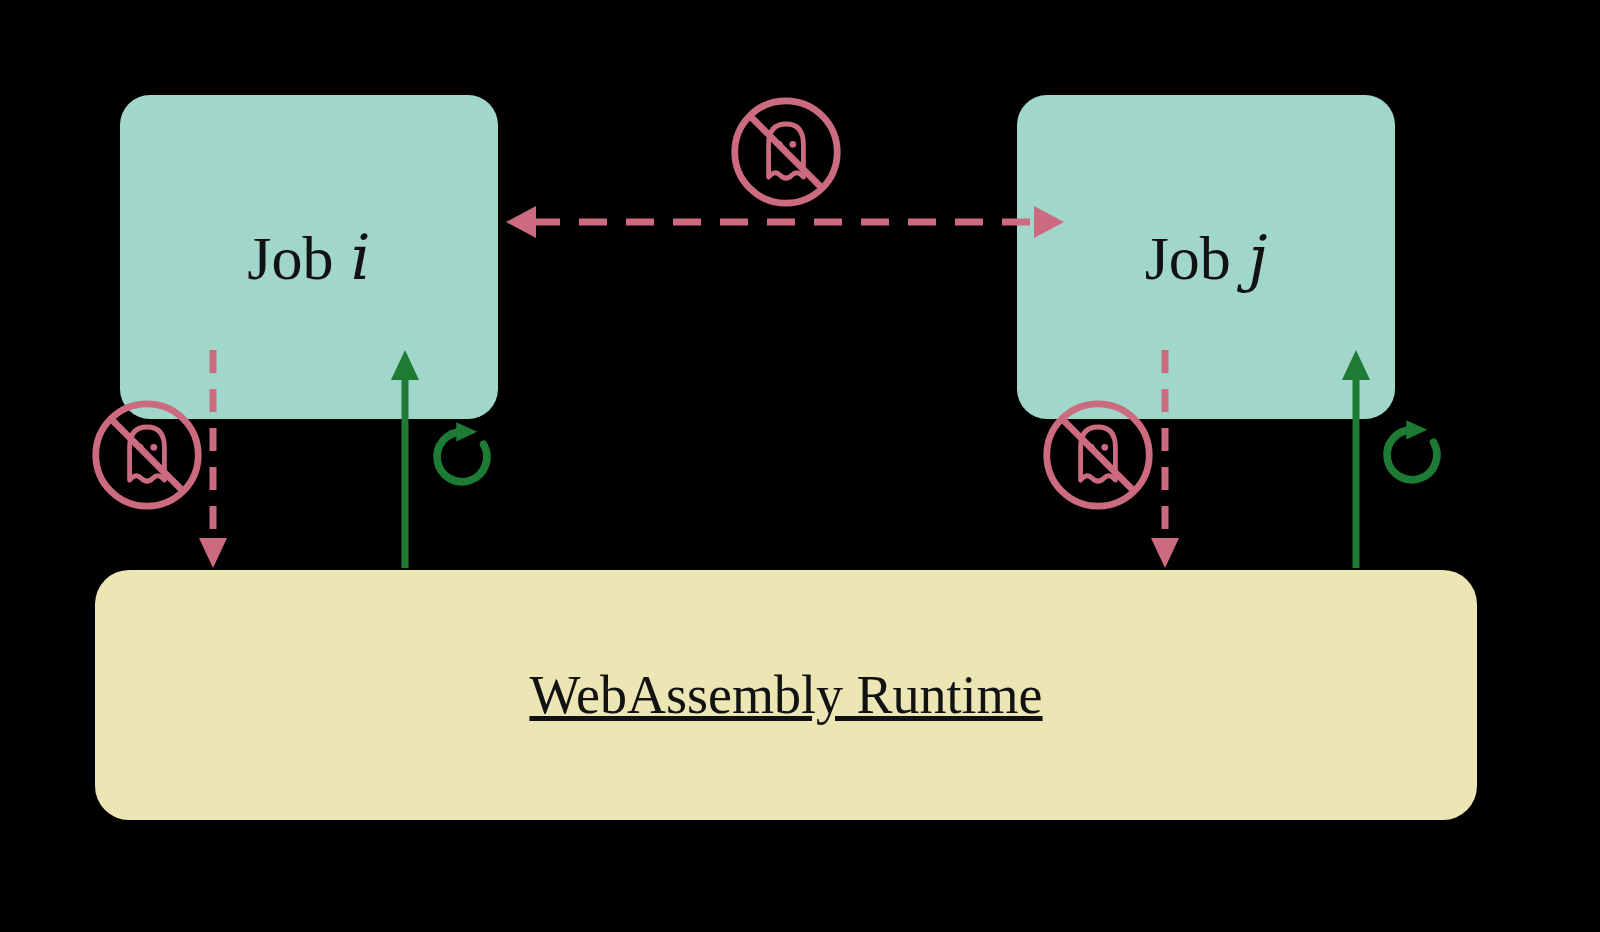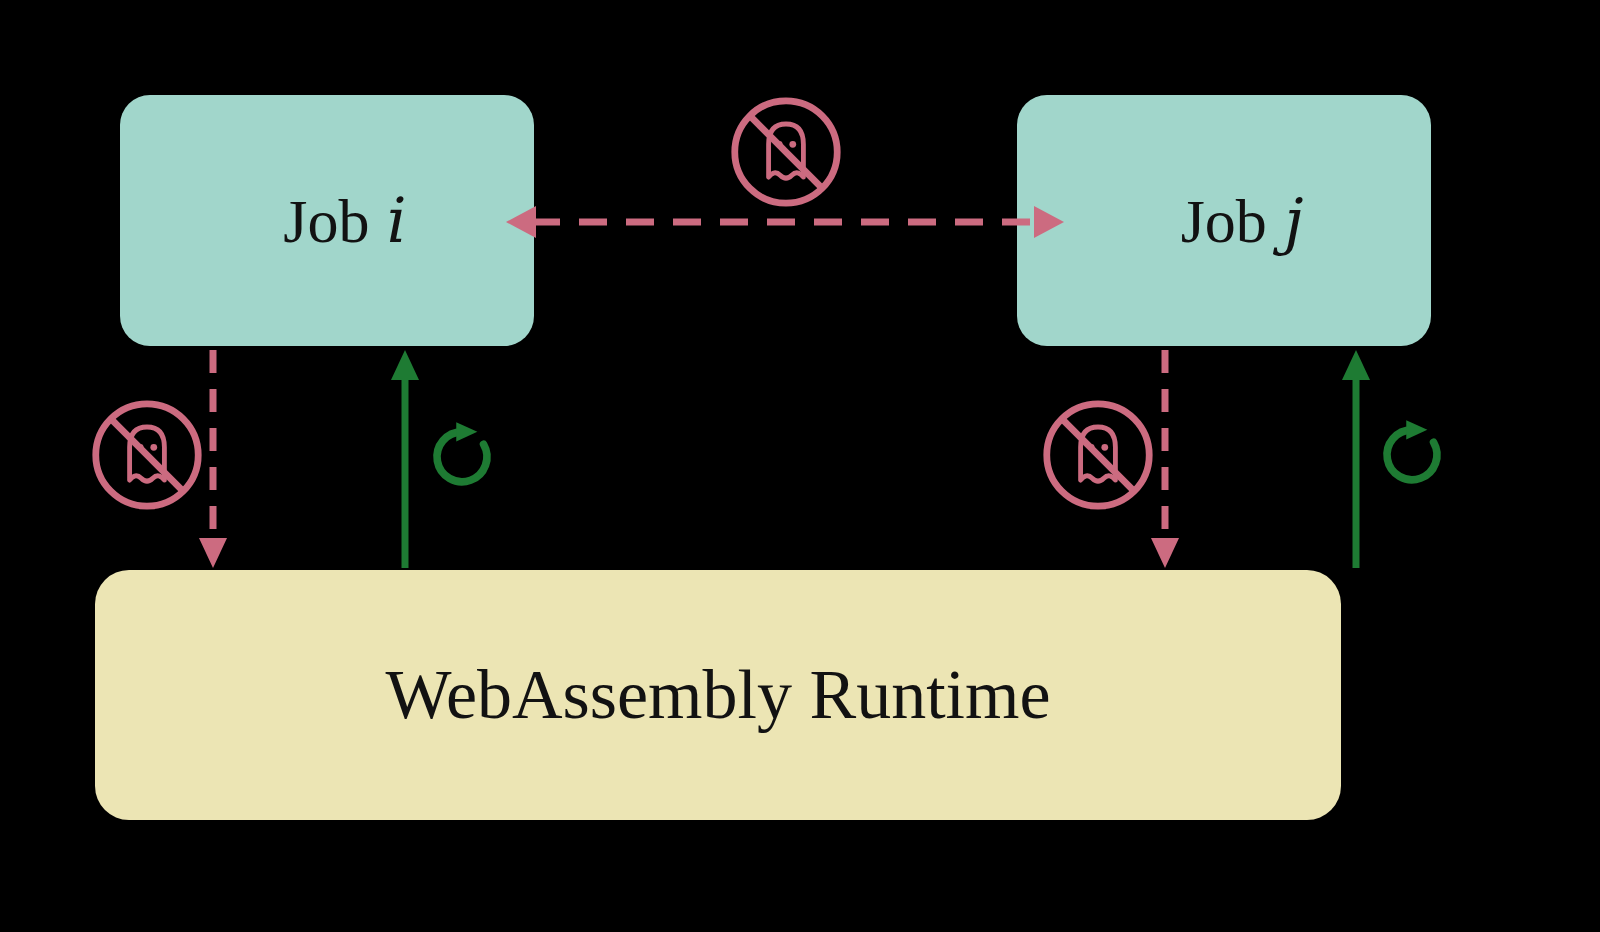--- a/index.html
+++ b/index.html
@@ -11,24 +11,24 @@
   }
   html,body{margin:0;padding:0;background:var(--background);}
   .canvas{
     position:relative;width:1600px;height:932px;background:var(--background);
     overflow:hidden;font-family:"Liberation Serif","DejaVu Serif",serif;
   }
   .node{
     position:absolute;display:flex;align-items:center;justify-content:center;
     color:#121212;
   }
-  .job{width:378px;height:251px;border-radius:30px;background:var(--node-fill);font-size:62px;padding-left:36px;}
+  .job{width:378px;height:324px;border-radius:30px;background:var(--node-fill);font-size:62px;}
   .node-job-i{left:120px;top:95px;}
   .node-job-j{left:1017px;top:95px;}
-  .runtime{left:95px;top:570px;width:1246px;height:250px;border-radius:34px;background:var(--runtime-fill);font-size:70px;}
+  .runtime{left:95px;top:570px;width:1382px;height:250px;border-radius:34px;background:var(--runtime-fill);font-size:54px;text-decoration:underline;}
   .mvar{font-style:italic;margin-left:0.28em;font-family:"DejaVu Serif","Liberation Serif",serif;}
   svg.overlay{position:absolute;left:0;top:0;pointer-events:none;}
   .f-line{stroke:var(--forbidden);stroke-width:7;fill:none;}
   .f-head{fill:var(--forbidden);stroke:none;}
   .a-line{stroke:var(--allowed);stroke-width:7;fill:none;}
   .a-head{fill:var(--allowed);stroke:none;}
   .dashed{stroke-dasharray:28 19;}
   .dashed-v{stroke-dasharray:23 16;}
   .no-ghost-use{color:var(--forbidden);}
   .restart-use{color:var(--allowed);}

